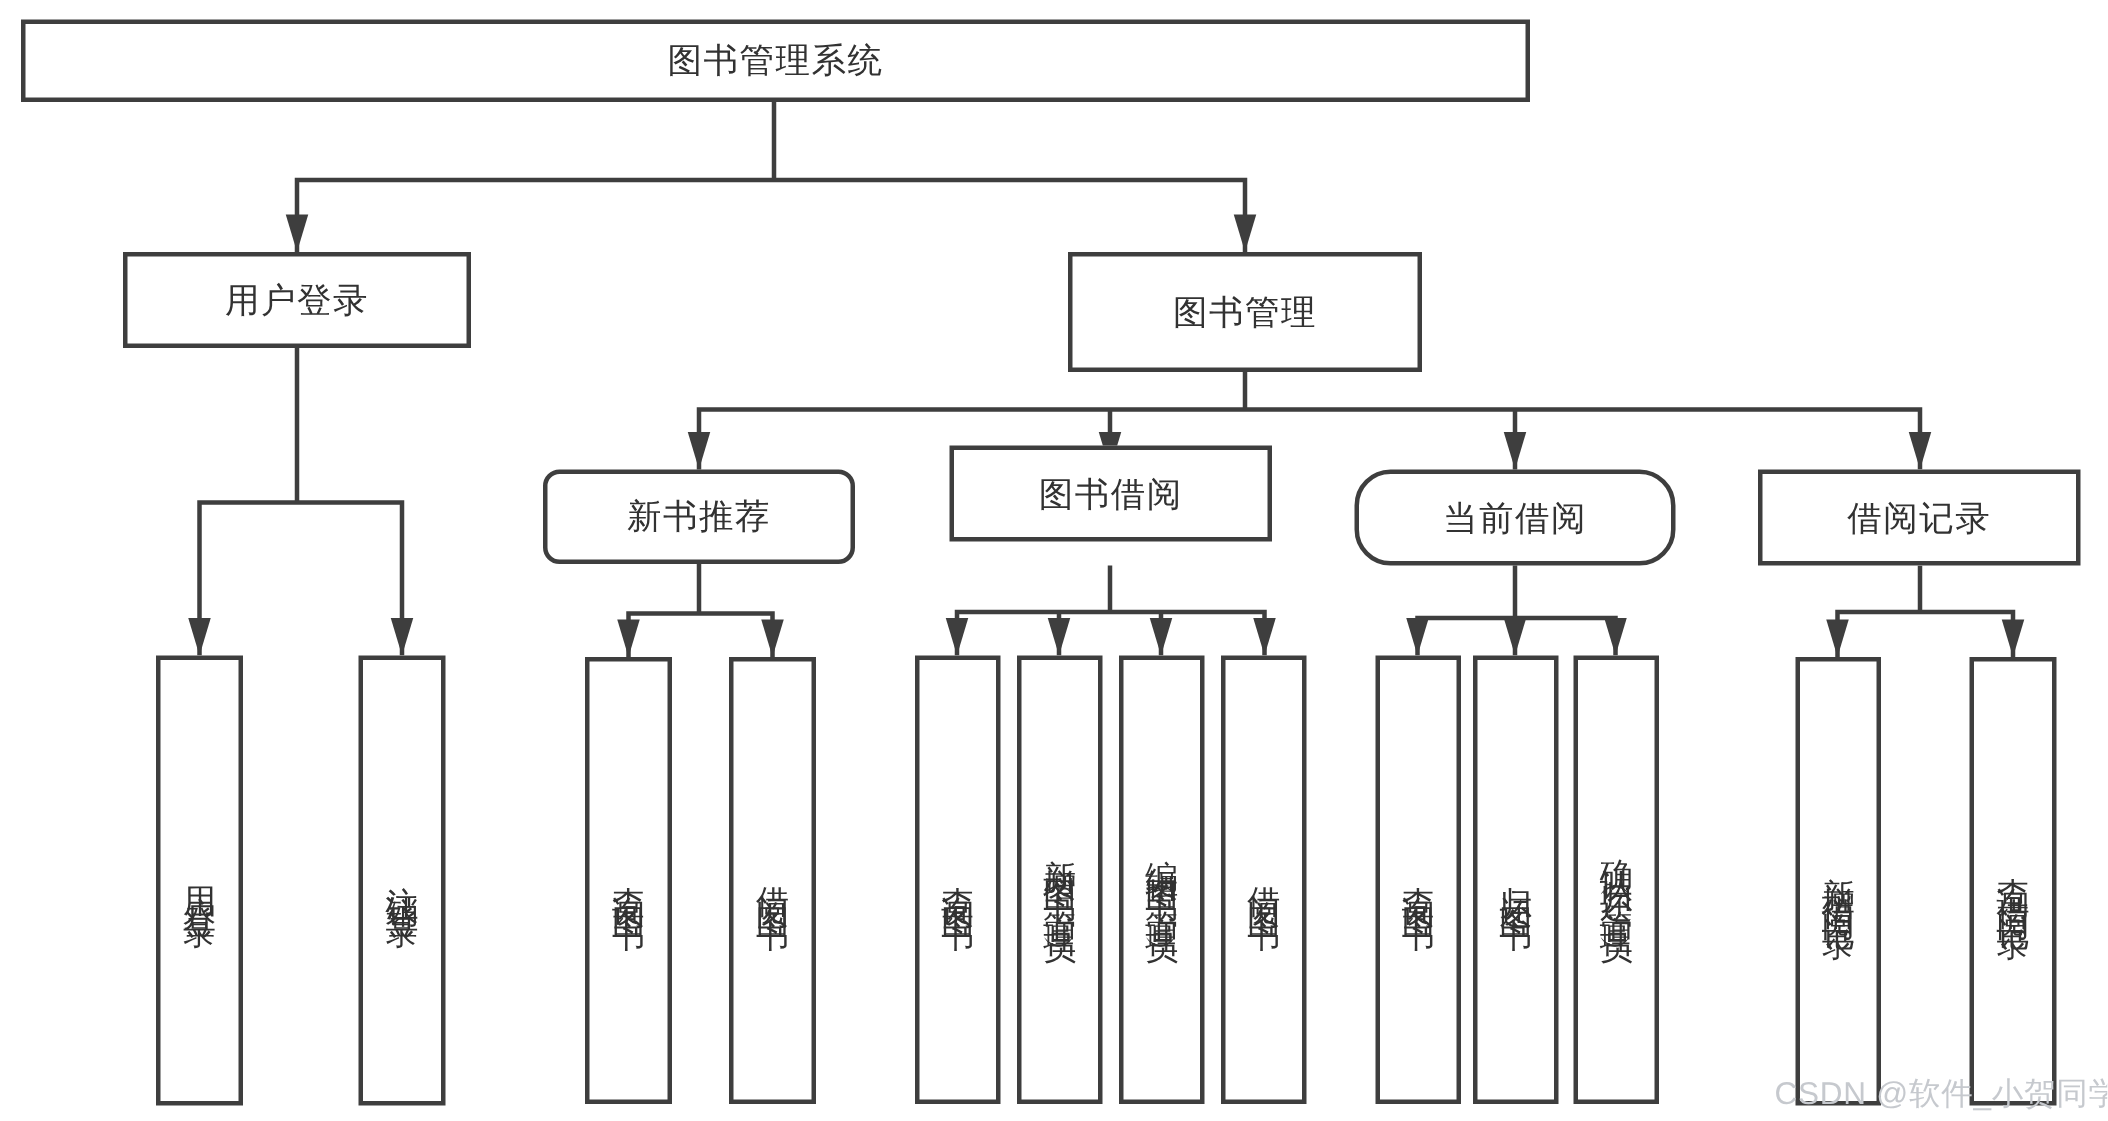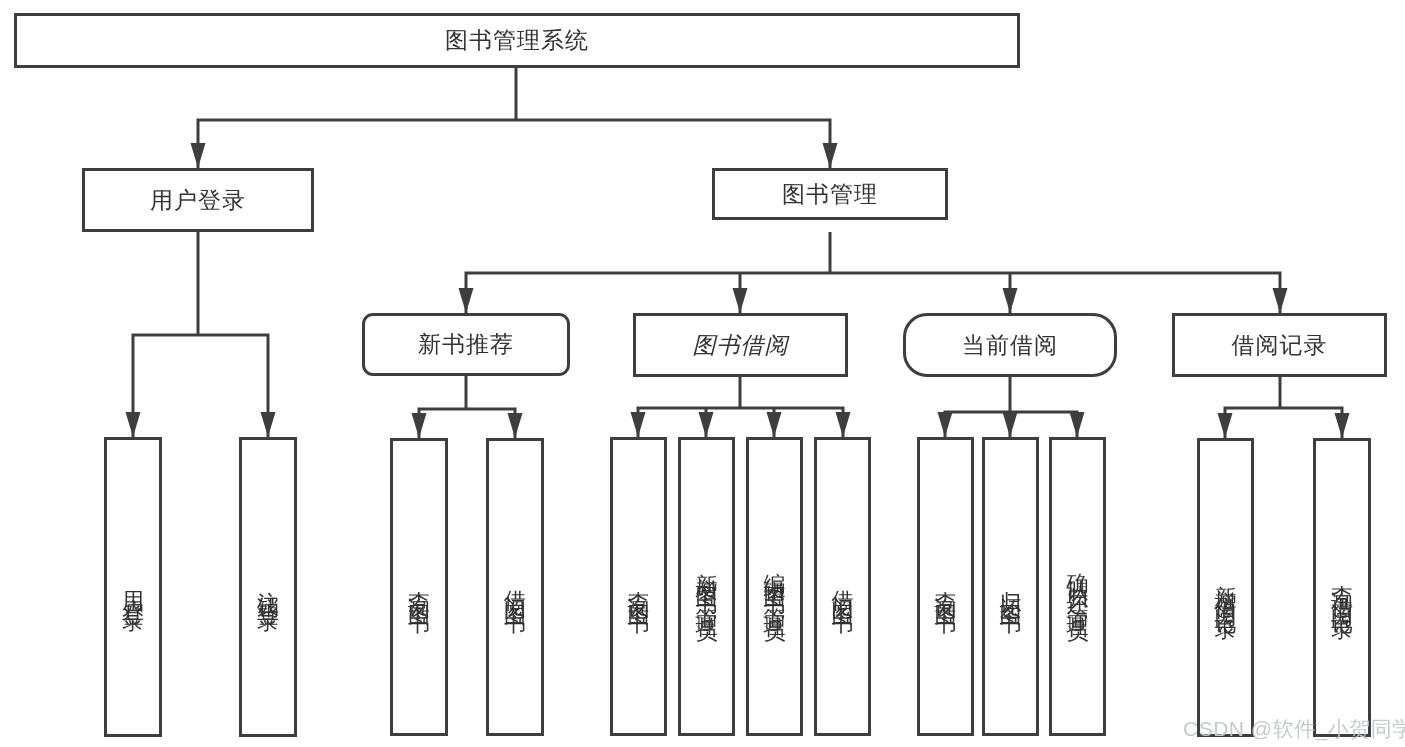--- a/index.html
+++ b/index.html
@@ -100,28 +100,28 @@
     </g>
   </svg>
 
   <div class="node hbox" style="left:14px; top:13px; width:1006px; height:55px;justify-content:center;">
     <span>图书管理系统</span>
   </div>
 
   <div class="node hbox" style="left:82px; top:168px; width:232px; height:64px;">
     <span>用户登录</span>
   </div>
-  <div class="node hbox" style="left:712px; top:168px; width:236px; height:52px;">
+  <div class="node hbox" style="left:712px; top:168px; width:236px; height:80px;">
     <span>图书管理</span>
   </div>
 
   <div class="node hbox" style="left:362px; top:313px; width:208px; height:63px;border-radius:11px;">
     <span>新书推荐</span>
   </div>
-  <div class="node hbox" style="left:633px; top:313px; width:215px; height:64px;font-style:italic;">
+  <div class="node hbox" style="left:633px; top:297px; width:215px; height:64px;">
     <span>图书借阅</span>
   </div>
   <div class="node hbox" style="left:903px; top:313px; width:214px; height:64px;border-radius:24px;">
     <span>当前借阅</span>
   </div>
   <div class="node hbox" style="left:1172px; top:313px; width:215px; height:64px;">
     <span>借阅记录</span>
   </div>
 
   <div class="node vbox" style="left:104px; top:437px; width:58px; height:300px;">

